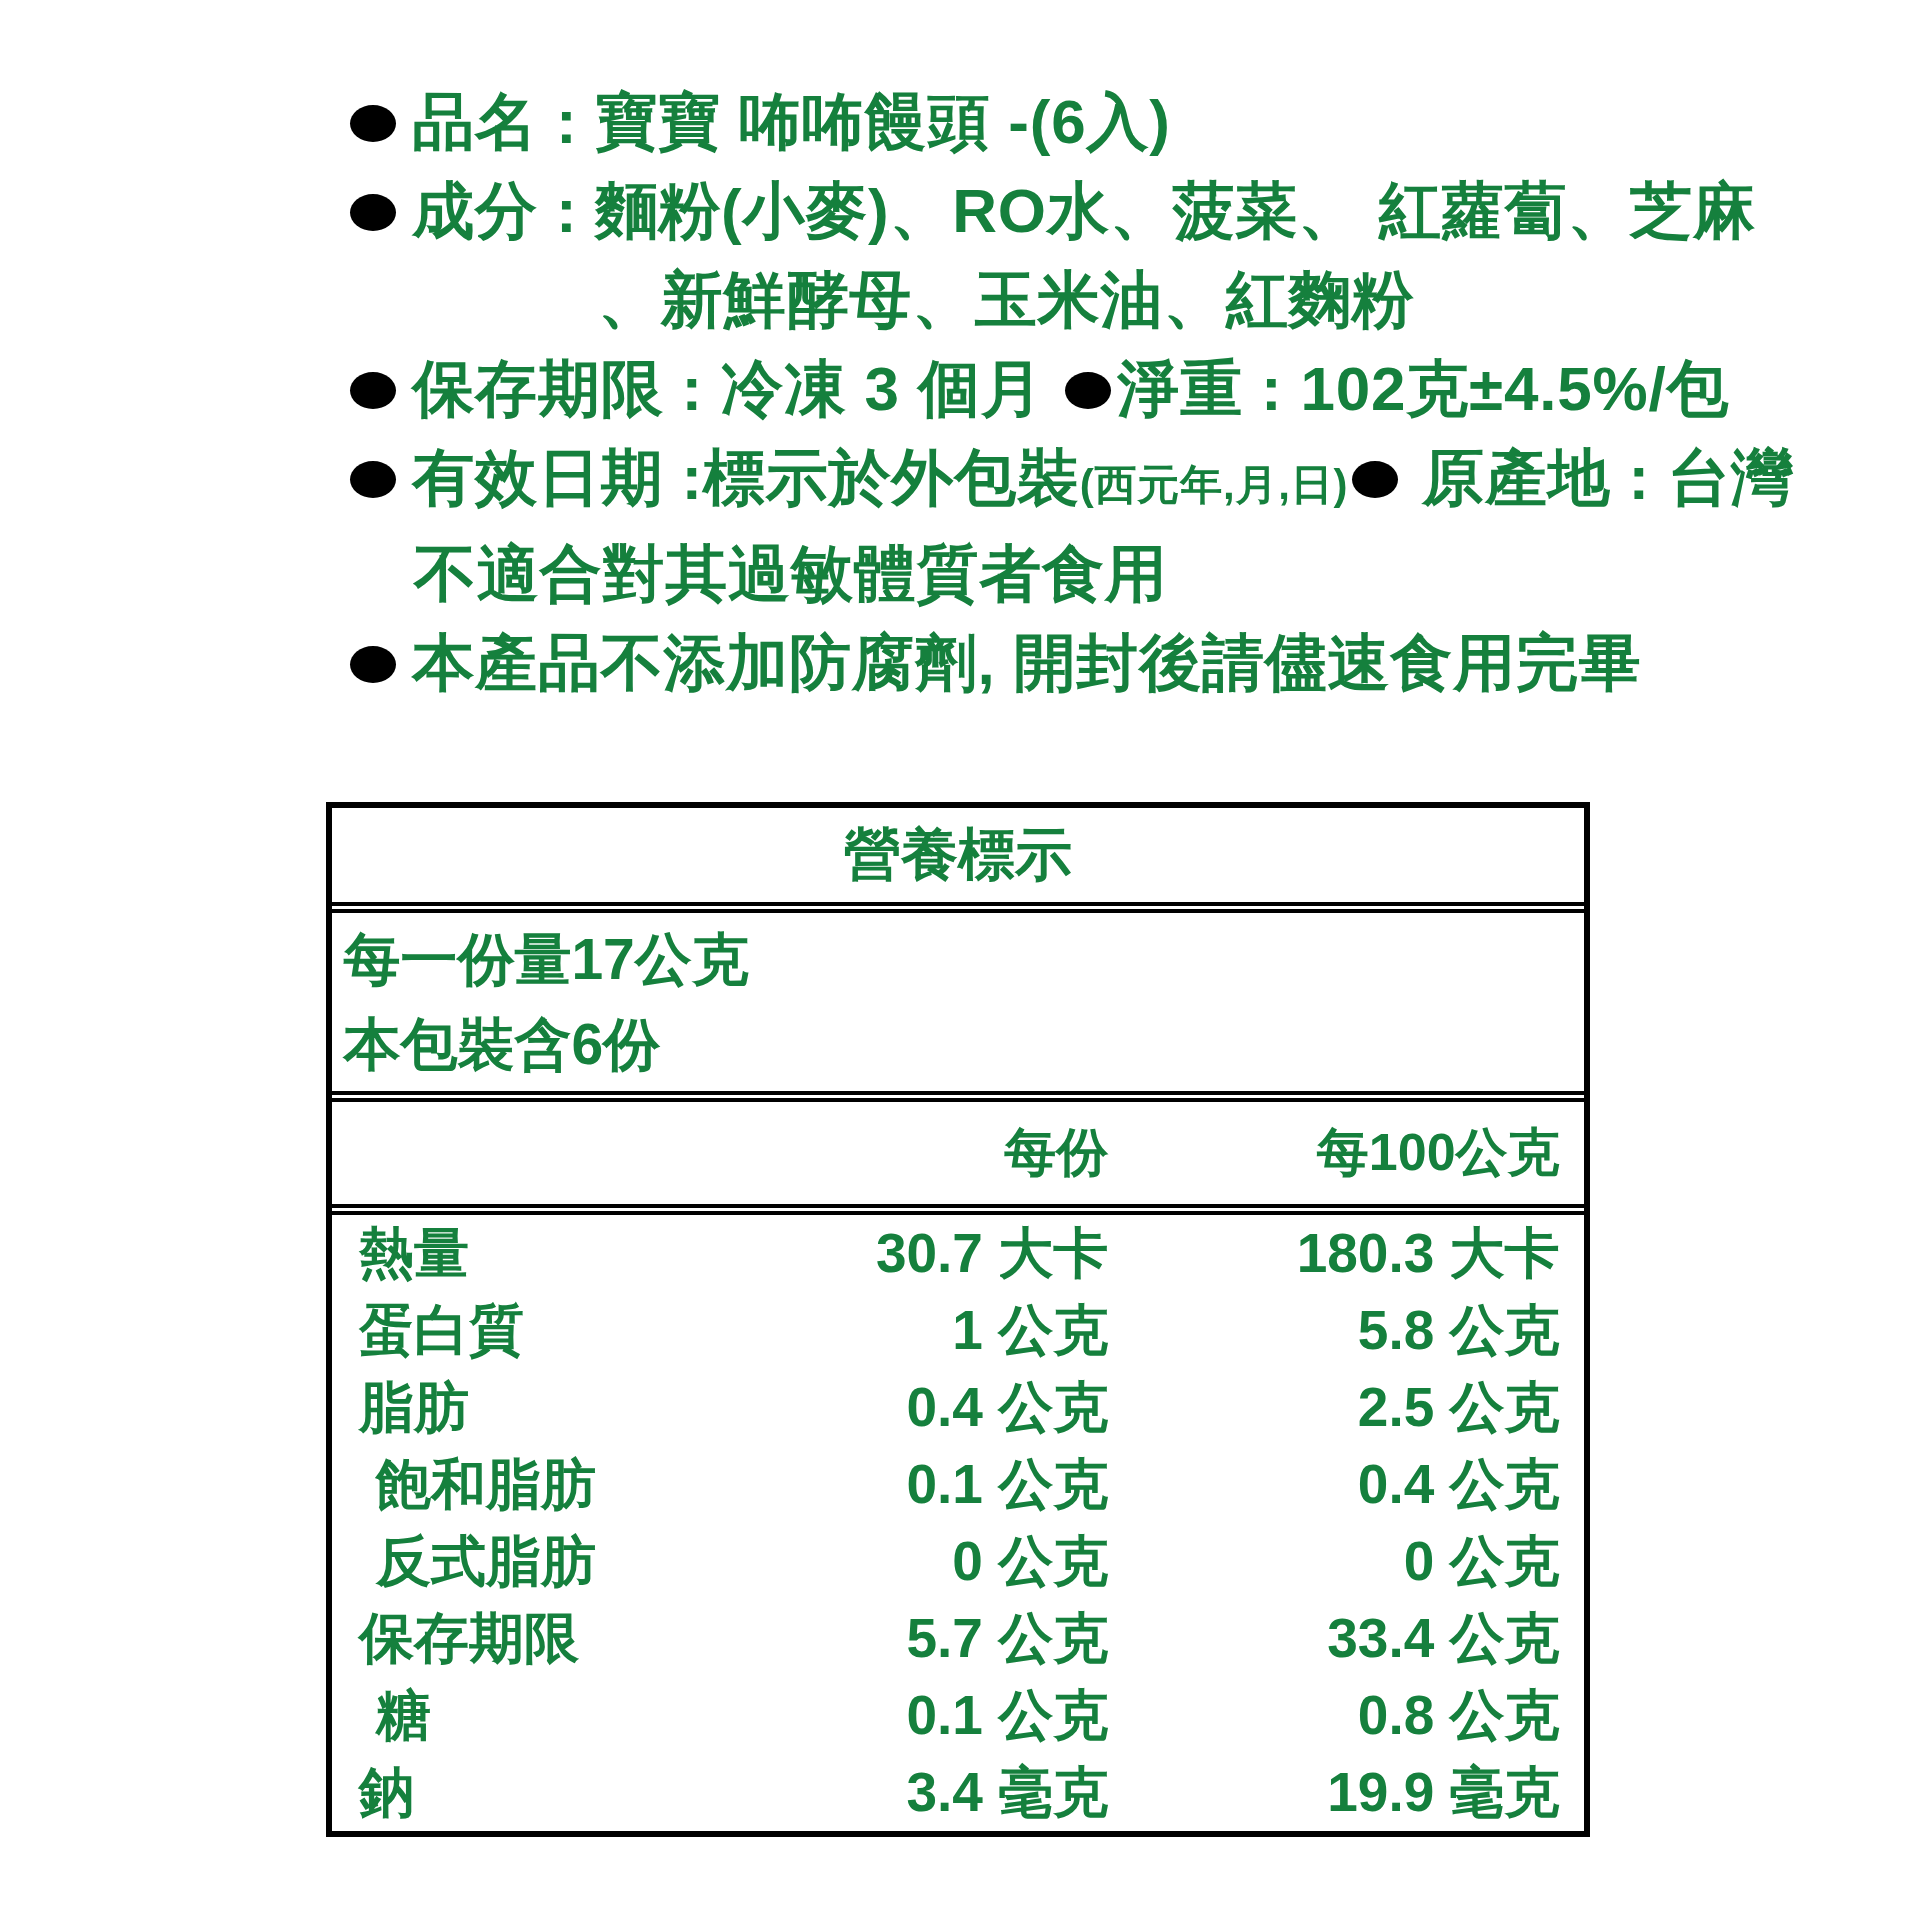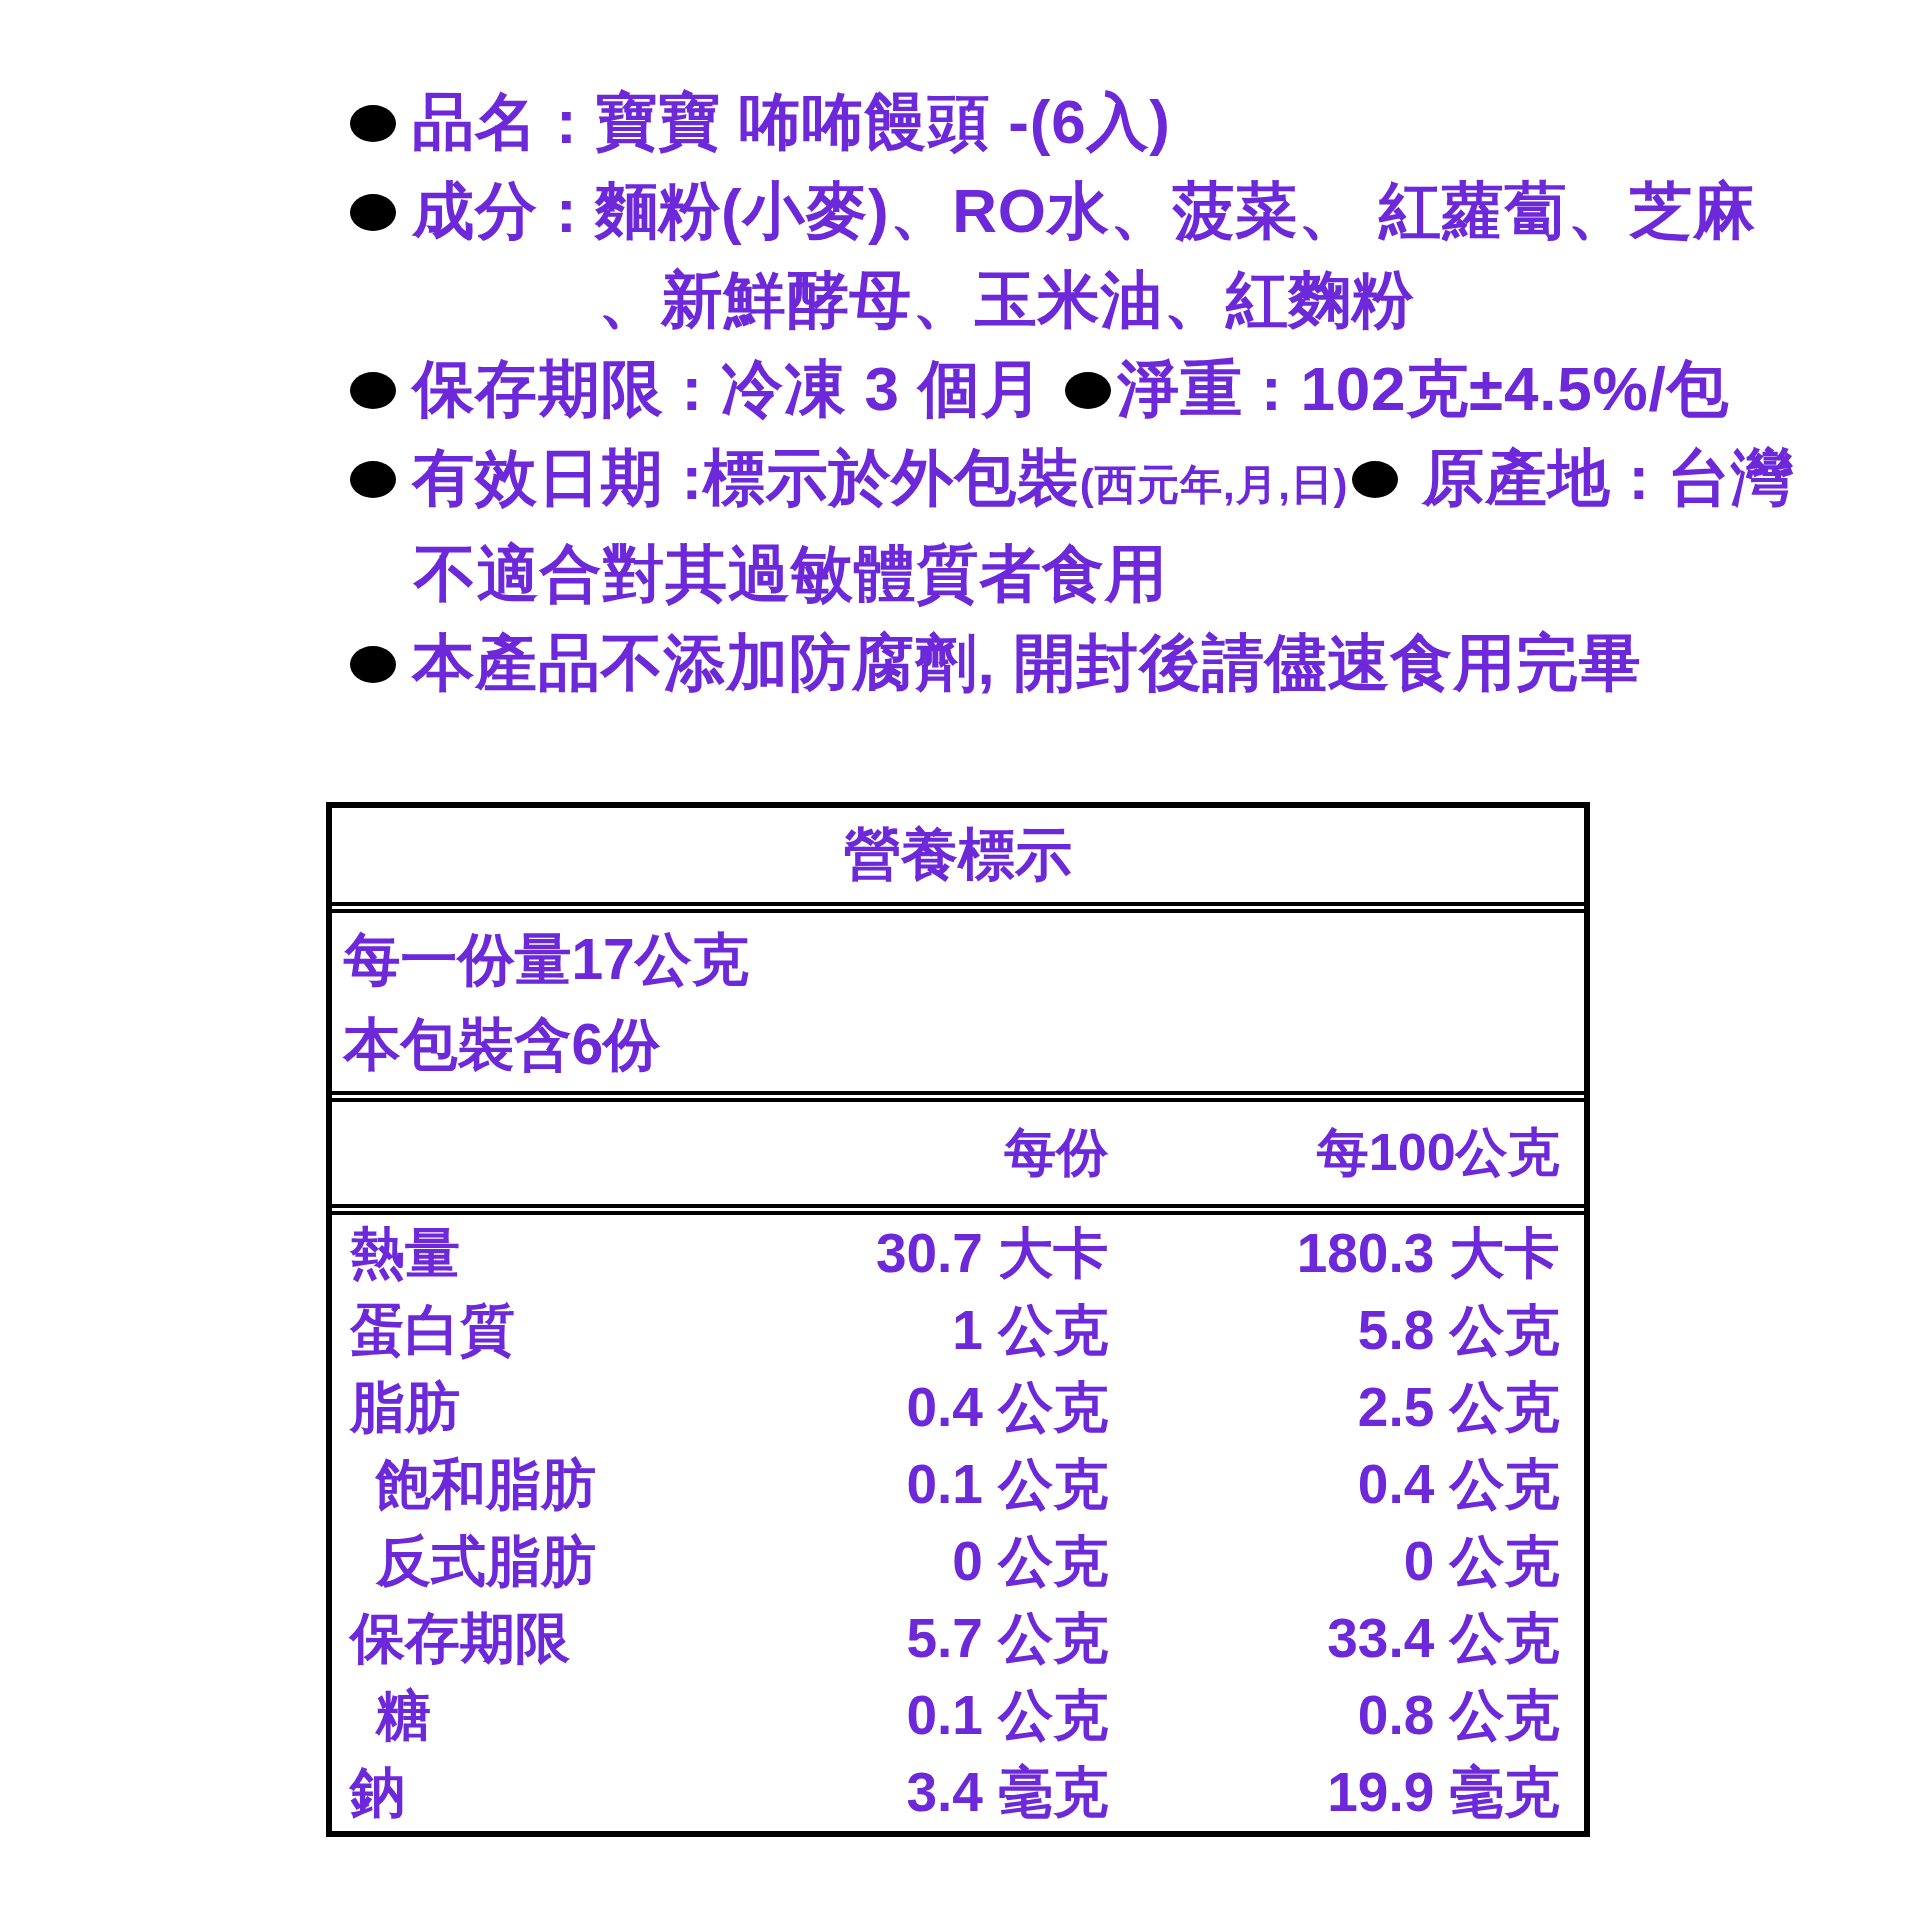--- a/index.html
+++ b/index.html
@@ -1,38 +1,38 @@
 <!DOCTYPE html>
 <html style="font-size:13px"><head>
 <meta charset="utf-8">
 <style>
   html,body{margin:0;padding:0;background:#fff;}
   .page{position:relative;width:1923px;height:1923px;background:#fff;overflow:hidden;
-        font-family:"Liberation Sans","DejaVu Sans",sans-serif;color:#6d28d9;font-weight:700;}
+        font-family:"Liberation Sans","DejaVu Sans",sans-serif;color:#15803d;font-weight:700;}
   
   .info{position:absolute;left:350px;top:77px;white-space:nowrap;}
   .line{line-height:89px;font-size:62px;letter-spacing:0.8px;}
   .line.indent-1{padding-left:64px;}
   .line.indent-2{padding-left:248px;}
   .bullet{display:inline-block;width:46px;height:37px;border-radius:50%;
           background:#000;margin-right:16.3px;vertical-align:middle;margin-top:-6.5px;}
   .bullet.tight{margin-left:3.3px;margin-right:6.5px;}
   .txt{vertical-align:baseline;}
   .small{font-size:42px;vertical-align:baseline;}
   
   .ntable{position:absolute;left:326px;top:802px;width:1264px;box-sizing:border-box;
           border:6.5px solid #000;background:#fff;}
   .sec-title{height:94px;display:flex;align-items:center;justify-content:center;
              font-size:57px;border-bottom:11.4px double #000;}
   .sec-serving{padding:4px 0;border-bottom:11.4px double #000;}
   .serving-line{height:85px;line-height:85px;padding-left:11.4px;font-size:57px;}
   .grid-row{display:grid;grid-template-columns:36% 26% 38%;align-items:center;}
   .sec-headers{height:102px;font-size:52px;border-bottom:11.4px double #000;}
   .nrow{height:77px;font-size:55px;}
-  .c1{padding-left:18px;text-align:left;}
+  .c1{padding-left:27px;text-align:left;}
   .c1.ind{padding-left:44px;}
   .c2{text-align:right;}
   .c3{text-align:right;padding-right:24.4px;}
 </style>
 </head>
 <body>
 
 <div class="page">
 
   <section class="info" id="info">

